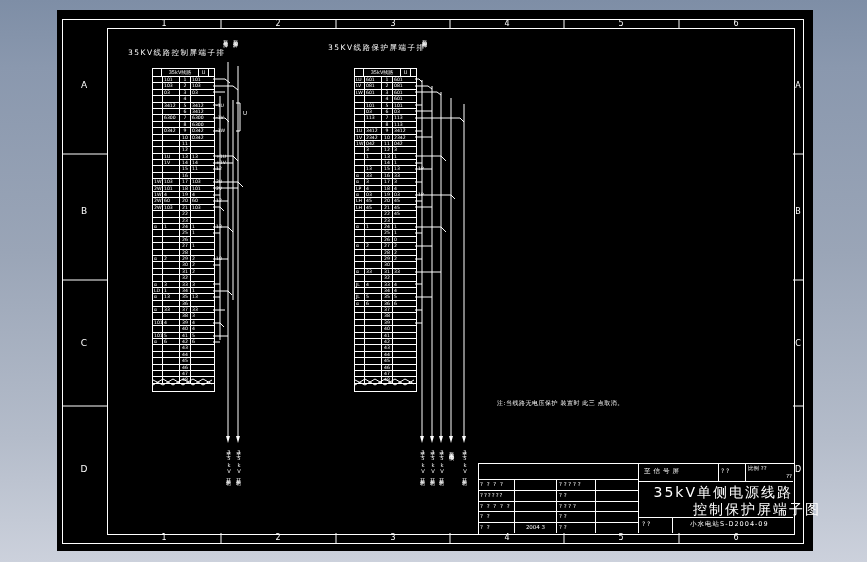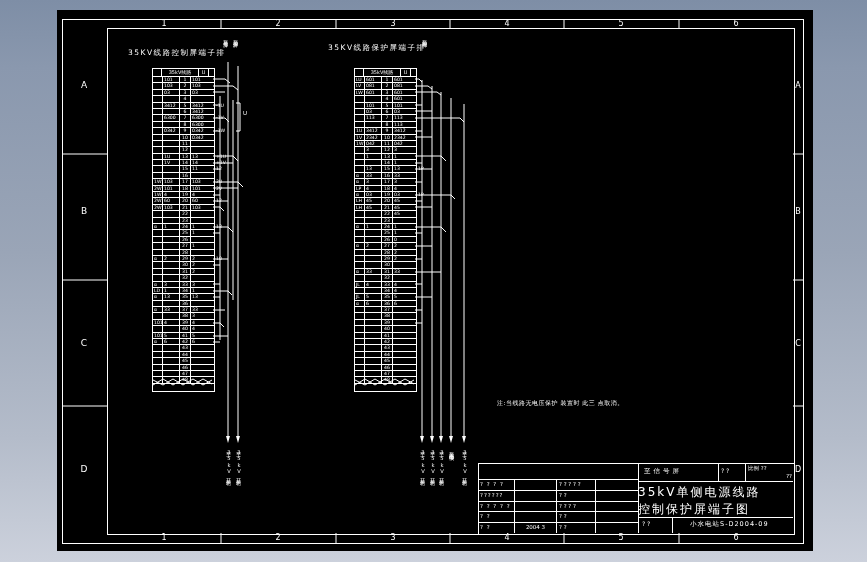--- a/index.html
+++ b/index.html
@@ -38,21 +38,21 @@
   
   .tb-line{background:#fff;}
   .tb-cell{color:#fff;overflow:hidden;white-space:nowrap;}
   .sig-row{display:flex;height:9.8px;border-bottom:1px solid #fff;font-size:5.5px;
     line-height:9.8px;color:#fff;}
   .sig-row:last-child{border-bottom:none;}
   .sg0{width:34px;border-right:1px solid #fff;padding-left:2px;letter-spacing:1px;}
   .sg1{width:41px;border-right:1px solid #fff;text-align:center;}
   .sg2{width:36px;border-right:1px solid #fff;padding-left:2px;}
   .sg3{flex:1;}
-  .main-title{font-size:12px;letter-spacing:2px;color:#fff;text-align:left;width:100%;}
+  .main-title{font-size:14px;letter-spacing:2px;color:#fff;text-align:right;width:100%;}
   svg{position:absolute;left:0;top:0;pointer-events:none;}
 </style>
 </head>
 <body>
 
 <div class="abs" id="canvas"></div>
 
 <div class="abs" id="outer-frame"></div>
 <div class="abs" id="inner-frame"></div>
 

